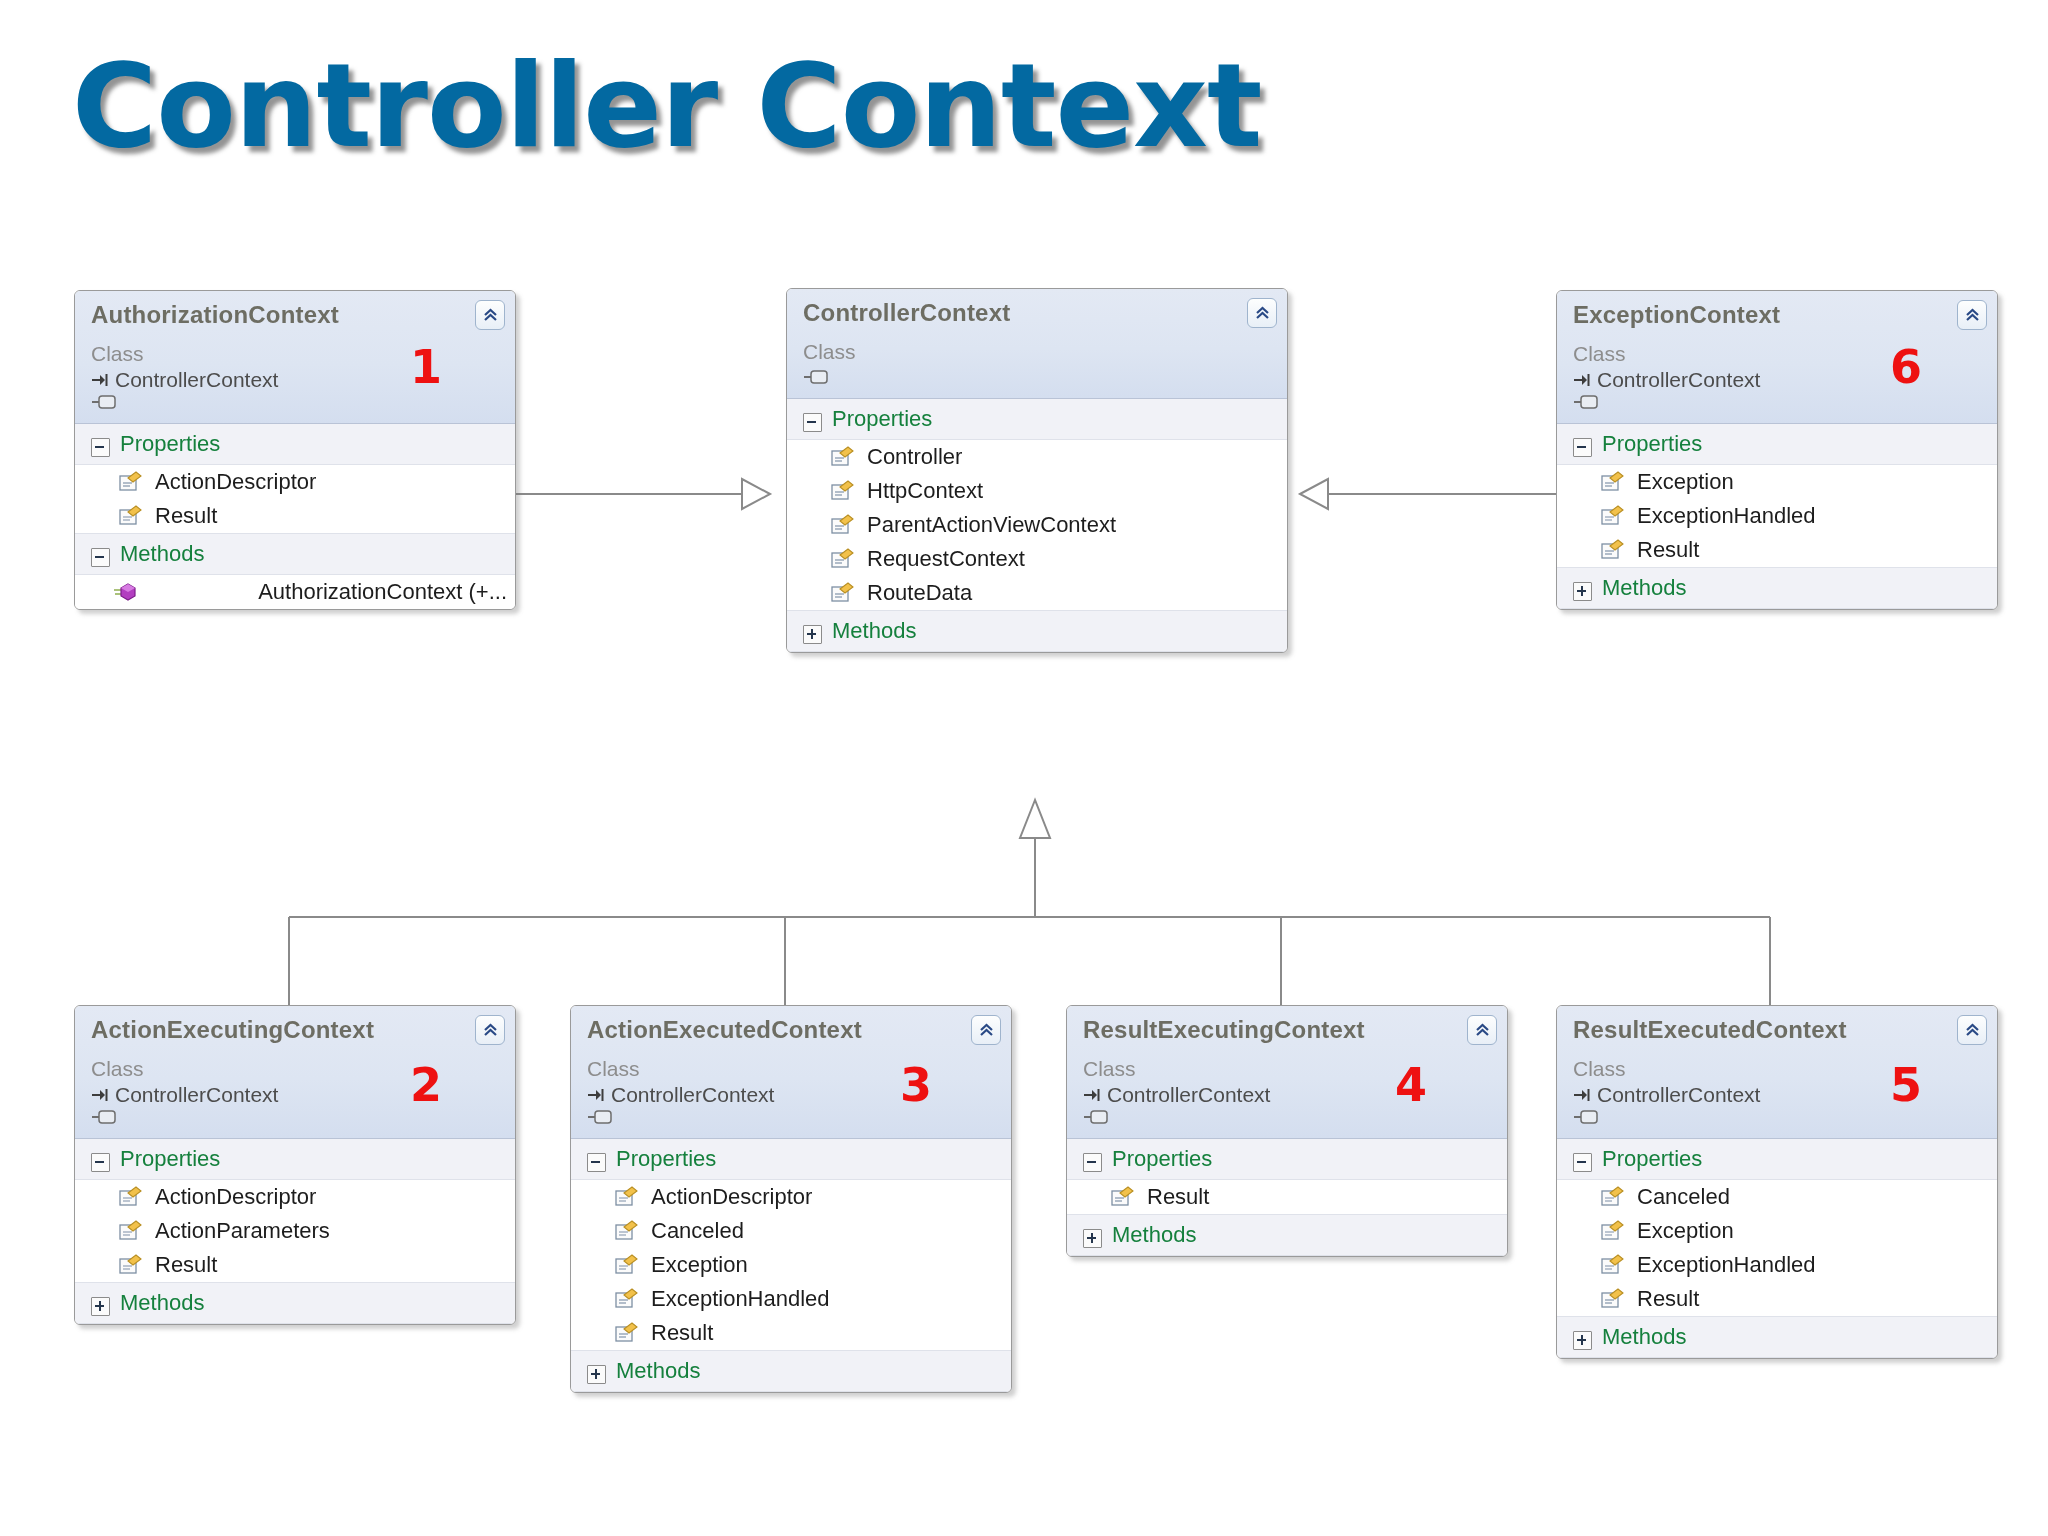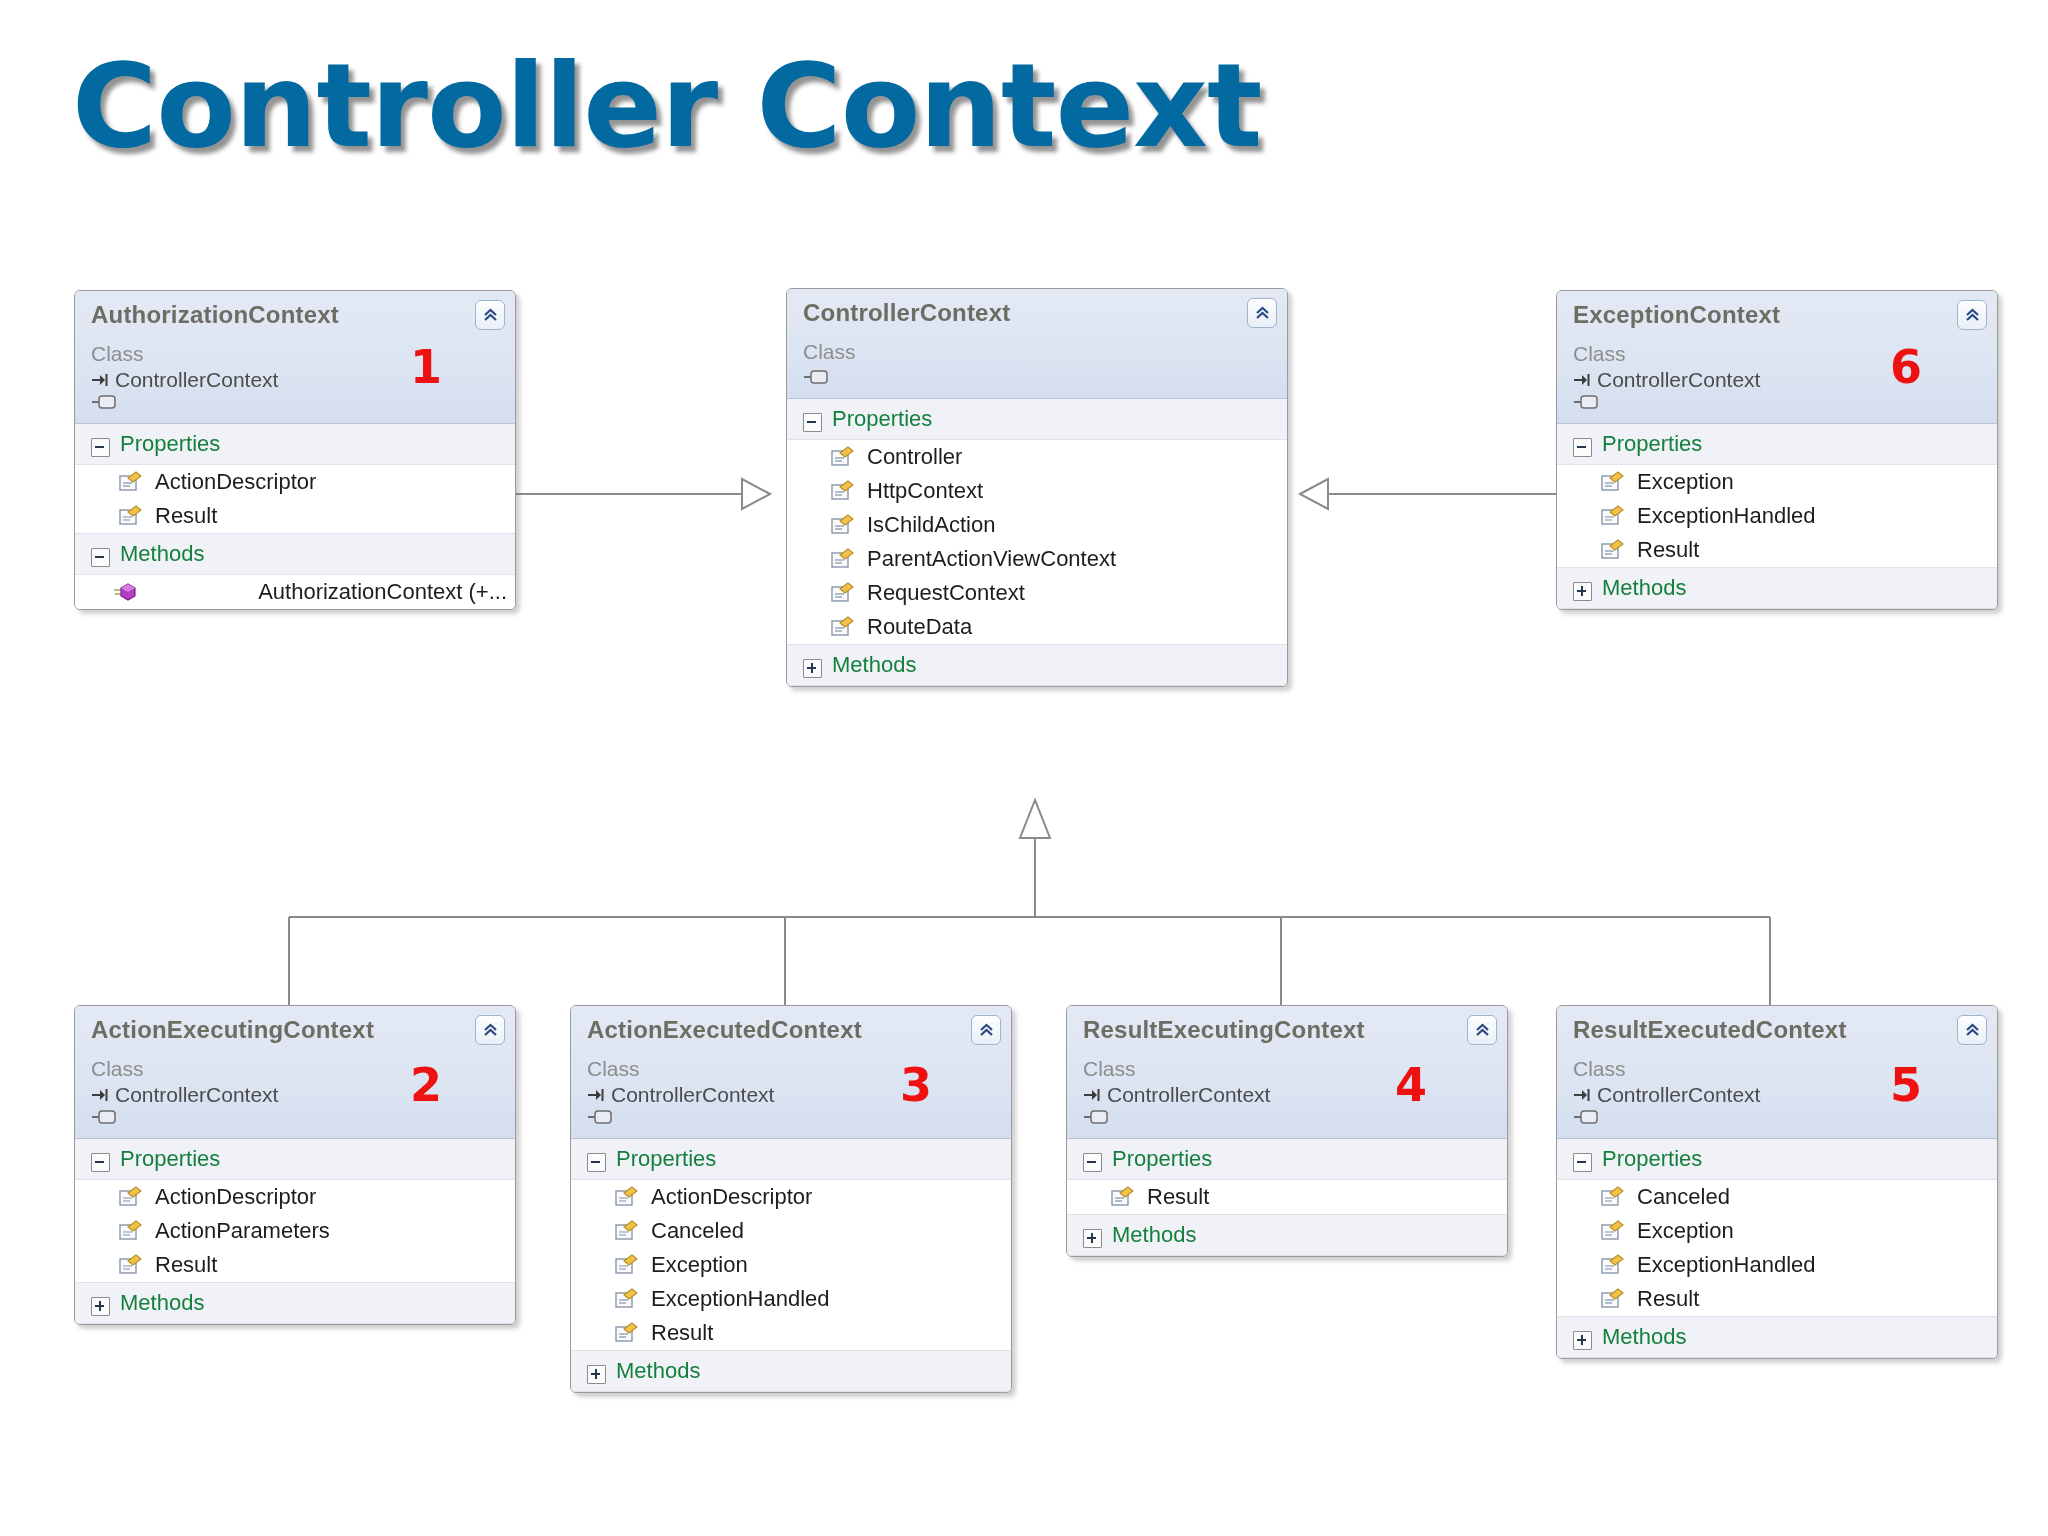--- a/index.html
+++ b/index.html
@@ -244,29 +244,20 @@
         </svg></span>
       <span class="lbl">HttpContext</span>
     </div>
   <div class="mem">
       <span class="ico"><svg width="24" height="22" viewBox="0 0 24 22">
           <rect x="1" y="5" width="16" height="14" fill="#fbfbfb" stroke="#7d8fa3" stroke-width="1.3"></rect>
           <line x1="4" y1="12" x2="13" y2="12" stroke="#9aa8ba" stroke-width="1.3"></line>
           <line x1="4" y1="15" x2="11" y2="15" stroke="#9aa8ba" stroke-width="1.3"></line>
           <path d="M9 7 L17 1 L22 5 L14 11 Z" fill="#f2c14a" stroke="#b98f23" stroke-width="1.1"></path>
         </svg></span>
-      <span class="lbl">IsChildAction</span>
-    </div>
-  <div class="mem">
-      <span class="ico"><svg width="24" height="22" viewBox="0 0 24 22">
-          <rect x="1" y="5" width="16" height="14" fill="#fbfbfb" stroke="#7d8fa3" stroke-width="1.3"></rect>
-          <line x1="4" y1="12" x2="13" y2="12" stroke="#9aa8ba" stroke-width="1.3"></line>
-          <line x1="4" y1="15" x2="11" y2="15" stroke="#9aa8ba" stroke-width="1.3"></line>
-          <path d="M9 7 L17 1 L22 5 L14 11 Z" fill="#f2c14a" stroke="#b98f23" stroke-width="1.1"></path>
-        </svg></span>
       <span class="lbl">ParentActionViewContext</span>
     </div>
   <div class="mem">
       <span class="ico"><svg width="24" height="22" viewBox="0 0 24 22">
           <rect x="1" y="5" width="16" height="14" fill="#fbfbfb" stroke="#7d8fa3" stroke-width="1.3"></rect>
           <line x1="4" y1="12" x2="13" y2="12" stroke="#9aa8ba" stroke-width="1.3"></line>
           <line x1="4" y1="15" x2="11" y2="15" stroke="#9aa8ba" stroke-width="1.3"></line>
           <path d="M9 7 L17 1 L22 5 L14 11 Z" fill="#f2c14a" stroke="#b98f23" stroke-width="1.1"></path>
         </svg></span>
       <span class="lbl">RequestContext</span>

